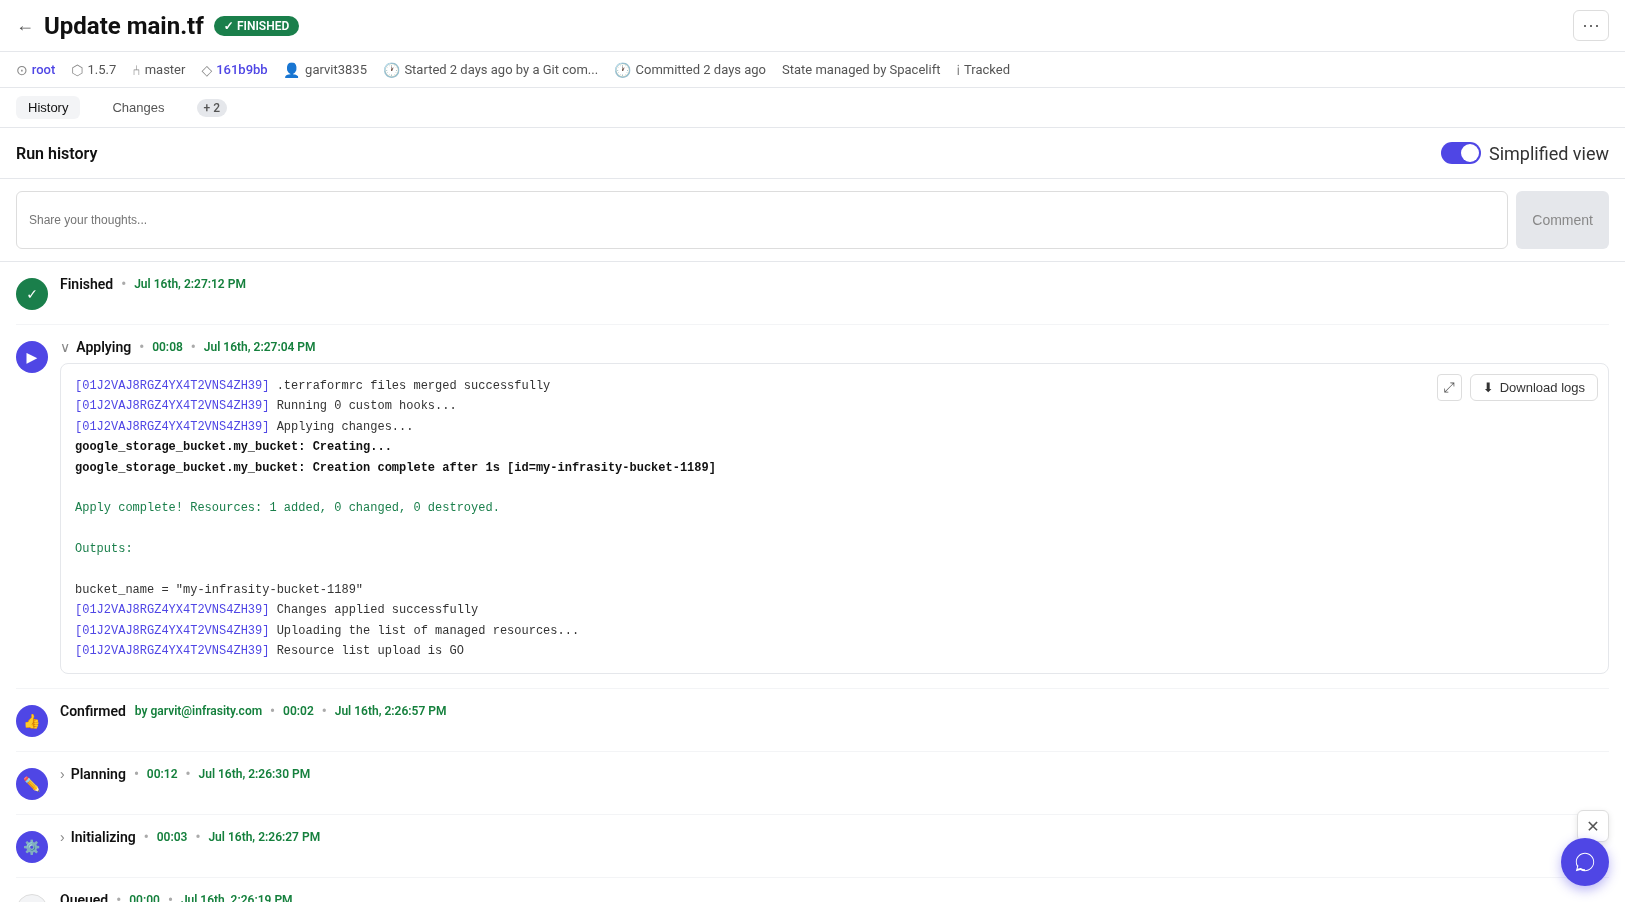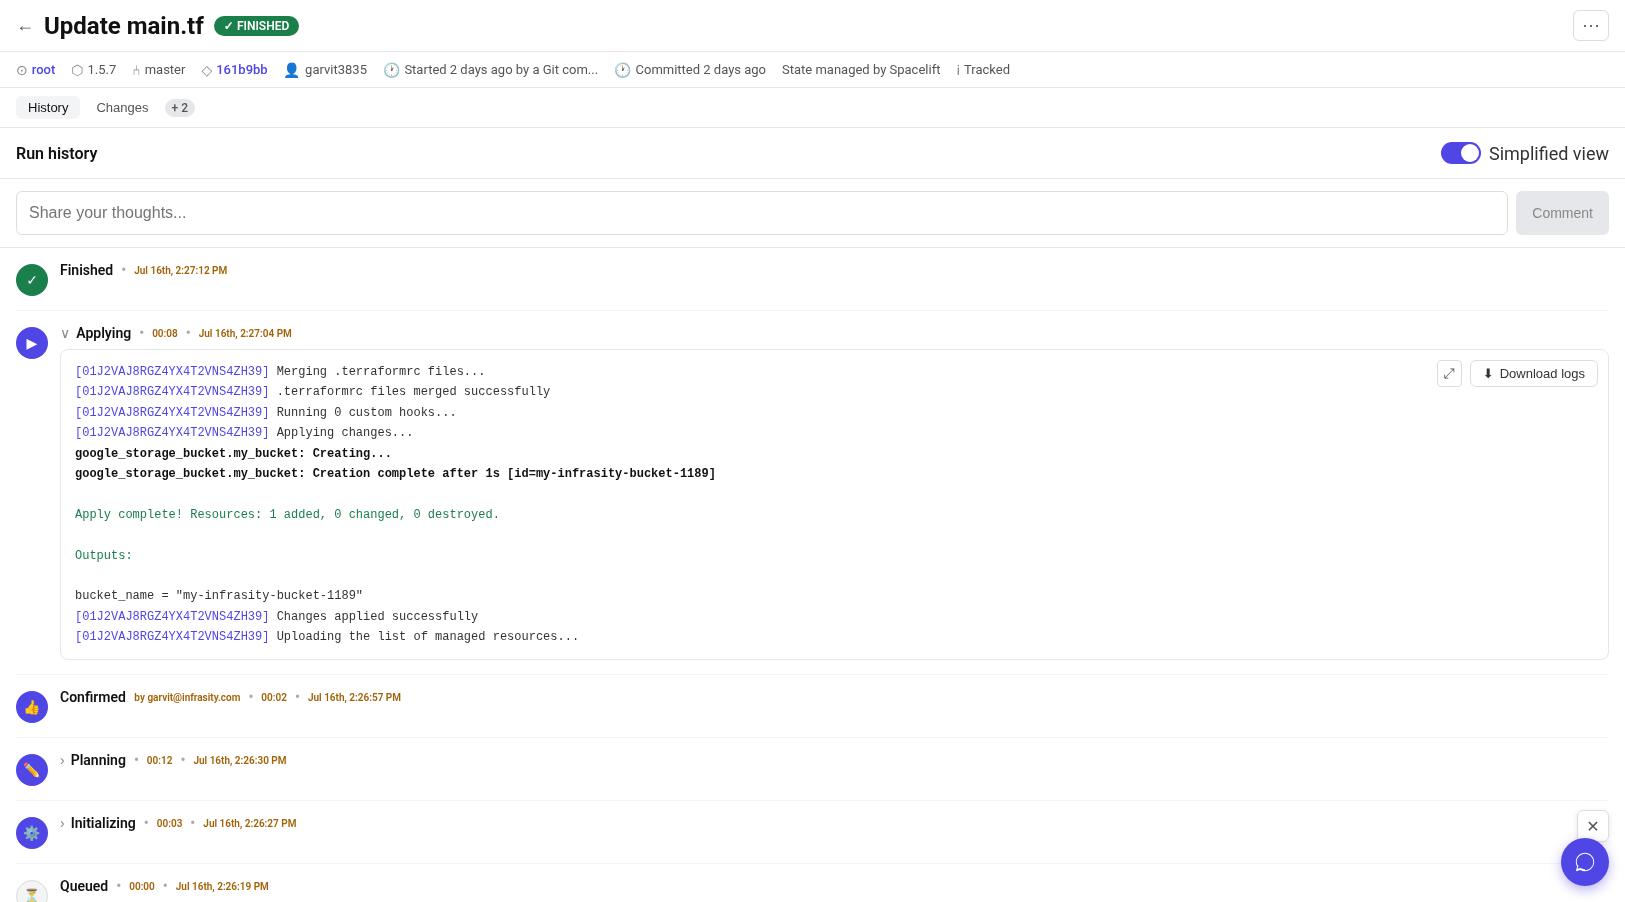--- a/index.html
+++ b/index.html
@@ -25,21 +25,21 @@
       display: flex; align-items: center; gap: 16px;
       padding: 8px 16px; border-bottom: 1px solid #e5e7eb;
       font-size: 13px; color: #555; flex-wrap: wrap;
     }
     .meta-item { display: flex; align-items: center; gap: 4px; }
     .meta-item a { color: #4f46e5; text-decoration: none; font-weight: 500; }
     .meta-icon { font-size: 14px; color: #888; }
 
     
     .tabs-row {
-      display: flex; align-items: center; gap: 4px;
+      display: flex; align-items: center; gap: 20px;
       padding: 8px 16px; border-bottom: 1px solid #e5e7eb;
     }
     .tab {
       padding: 4px 12px; border-radius: 6px; cursor: pointer;
       font-size: 13px; font-weight: 500; border: none; background: none;
     }
     .tab.active { background: #f3f4f6; color: #111; }
     .tab.inactive { color: #555; background: none; }
     .tab-badge {
       background: #e5e7eb; color: #555; border-radius: 10px;
@@ -61,21 +61,21 @@
       width: 18px; height: 18px; background: #fff; border-radius: 50%;
       position: absolute; top: 2px; right: 2px; transition: 0.2s;
     }
 
     
     .comment-area {
       display: flex; gap: 8px; padding: 12px 16px; border-bottom: 1px solid #e5e7eb;
     }
     .comment-input {
       flex: 1; border: 1px solid #ddd; border-radius: 6px;
-      padding: 12px 12px; font-size: 16px; color: #aaa; outline: none;
+      padding: 21px 12px; font-size: 12px; color: #aaa; outline: none;
     }
     .comment-btn {
       background: #e5e7eb; color: #888; border: none; border-radius: 6px;
       padding: 8px 16px; font-size: 14px; cursor: pointer; font-weight: 400;
     }
 
     
     .timeline { padding: 0 16px; }
     .timeline-item {
       display: flex; align-items: flex-start; gap: 12px;
@@ -91,21 +91,21 @@
     .icon-confirmed { background: #4f46e5; color: #fff; }
     .icon-planning { background: #4f46e5; color: #fff; }
     .icon-initializing { background: #4f46e5; color: #fff; }
     .icon-queued { background: #f3f4f6; color: #888; border: 1px solid #ddd; }
 
     .timeline-content { flex: 1; }
     .timeline-label {
       font-size: 14px; font-weight: 600; color: #111;
       display: flex; align-items: center; gap: 6px;
     }
-    .timeline-meta { font-size: 10px; color: #a16207; }
+    .timeline-meta { font-size: 12px; color: #15803d; }
     .collapse-btn { background: none; border: none; cursor: pointer; font-size: 14px; color: #888; }
 
     
     .log-box {
       background: #fff; border: 1px solid #e5e7eb; border-radius: 8px;
       margin-top: 8px; padding: 12px 14px; font-family: 'Courier New', monospace;
       font-size: 12px; line-height: 1.7; position: relative;
     }
     .log-id { color: #4f46e5; }
     .log-green { color: #1a7f4b; font-weight: 400; }
@@ -239,34 +239,34 @@
         <span class="timeline-meta">Jul 16th, 2:27:04 PM</span>
       </div>
       <div class="log-box">
         <div class="log-box-actions">
           <button class="expand-btn">⤢</button>
           <button class="download-btn">
             <span>⬇</span>
             <span>Download logs</span>
           </button>
         </div>
-        <div><span class="log-id">[01J2VAJ8RGZ4YX4T2VNS4ZH39]</span> Merging .terraformrc files...</div>
         <div><span class="log-id">[01J2VAJ8RGZ4YX4T2VNS4ZH39]</span> .terraformrc files merged successfully</div>
         <div><span class="log-id">[01J2VAJ8RGZ4YX4T2VNS4ZH39]</span> Running 0 custom hooks...</div>
         <div><span class="log-id">[01J2VAJ8RGZ4YX4T2VNS4ZH39]</span> Applying changes...</div>
         <div class="log-bold">google_storage_bucket.my_bucket: Creating...</div>
         <div class="log-bold">google_storage_bucket.my_bucket: Creation complete after 1s [id=my-infrasity-bucket-1189]</div>
         <div>&nbsp;</div>
         <div class="log-green">Apply complete! Resources: 1 added, 0 changed, 0 destroyed.</div>
         <div>&nbsp;</div>
         <div class="log-green">Outputs:</div>
         <div>&nbsp;</div>
         <div>bucket_name = "my-infrasity-bucket-1189"</div>
         <div><span class="log-id">[01J2VAJ8RGZ4YX4T2VNS4ZH39]</span> Changes applied successfully</div>
         <div><span class="log-id">[01J2VAJ8RGZ4YX4T2VNS4ZH39]</span> Uploading the list of managed resources...</div>
+        <div><span class="log-id">[01J2VAJ8RGZ4YX4T2VNS4ZH39]</span> Resource list upload is GO</div>
       </div>
     </div>
   </div>
 
   <div class="timeline-item">
     <div class="timeline-icon icon-confirmed">👍</div>
     <div class="timeline-content">
       <div class="timeline-label">
         <span>Confirmed</span>
         <span class="timeline-meta">&nbsp;by garvit@infrasity.com</span>

